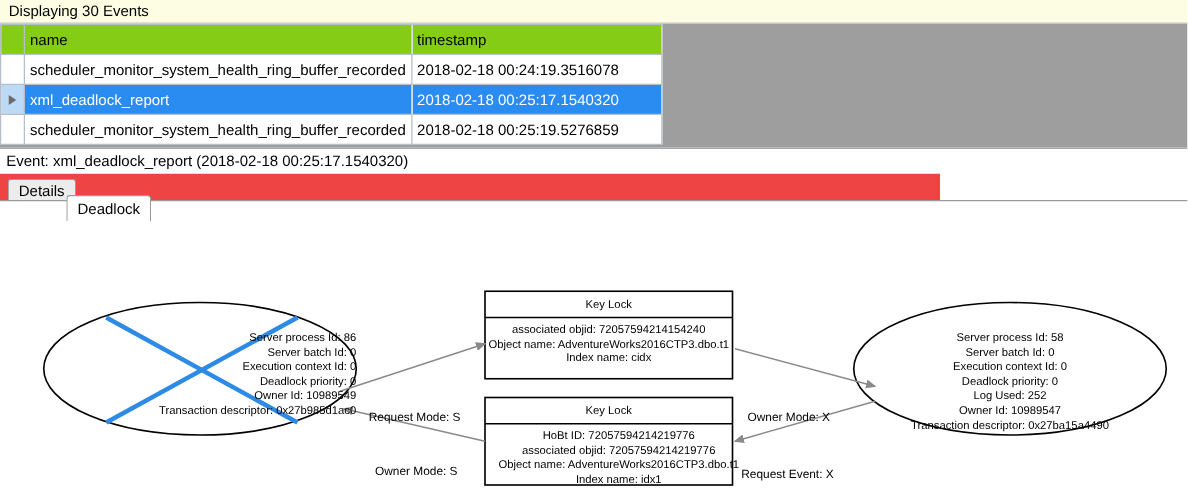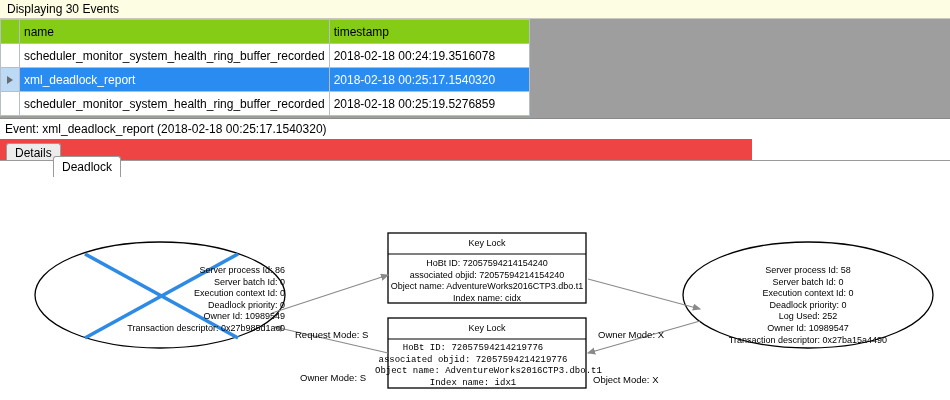--- a/index.html
+++ b/index.html
@@ -155,21 +155,21 @@
   .lock-body {
     position: absolute;
     font-size: 9px; color: #000;
     text-align: center; width: 196px;
     line-height: 11.6px;
     white-space: nowrap;
   }
   #lock-top-title { left: 389px; top: 77px; }
   #lock-top-body  { left: 389px; top: 97px; }
   #lock-bot-title { left: 389px; top: 162px; }
-  #lock-bot-body  { left: 375px; top: 182px; font-family: Liberation Mono, monospace; }
+  #lock-bot-body  { left: 397px; top: 182px; }
 
   .edge-label {
     position: absolute;
     font-size: 9.5px; color: #000;
     white-space: nowrap;
     text-align: right;
     margin-top: 48px;
   }
   #edge-l-top { left: 295px; top: 120px; }
   #edge-l-bot { left: 300px; top: 163px; }
@@ -265,33 +265,32 @@
       <div>Server batch Id: 0</div>
       <div>Execution context Id: 0</div>
       <div>Deadlock priority: 0</div>
       <div>Log Used: 252</div>
       <div>Owner Id: 10989547</div>
       <div>Transaction descriptor: 0x27ba15a4490</div>
     </div>
 
     <div class="lock-title" id="lock-top-title">Key Lock</div>
     <div class="lock-body" id="lock-top-body">
-      <div>HoBt ID: 72057594214154240</div>
       <div>associated objid: 72057594214154240</div>
       <div>Object name: AdventureWorks2016CTP3.dbo.t1</div>
       <div>Index name: cidx</div>
     </div>
 
     <div class="lock-title" id="lock-bot-title">Key Lock</div>
     <div class="lock-body" id="lock-bot-body">
       <div>HoBt ID: 72057594214219776</div>
       <div>associated objid: 72057594214219776</div>
       <div>Object name: AdventureWorks2016CTP3.dbo.t1</div>
       <div>Index name: idx1</div>
     </div>
 
     <div class="edge-label" id="edge-l-top">Request Mode: S</div>
     <div class="edge-label" id="edge-l-bot">Owner Mode: S</div>
     <div class="edge-label" id="edge-r-top">Owner Mode: X</div>
-    <div class="edge-label" id="edge-r-bot">Object Mode: X</div>
+    <div class="edge-label" id="edge-r-bot">Request Event: X</div>
 
   </div>
 </div>
 
 </body></html>

